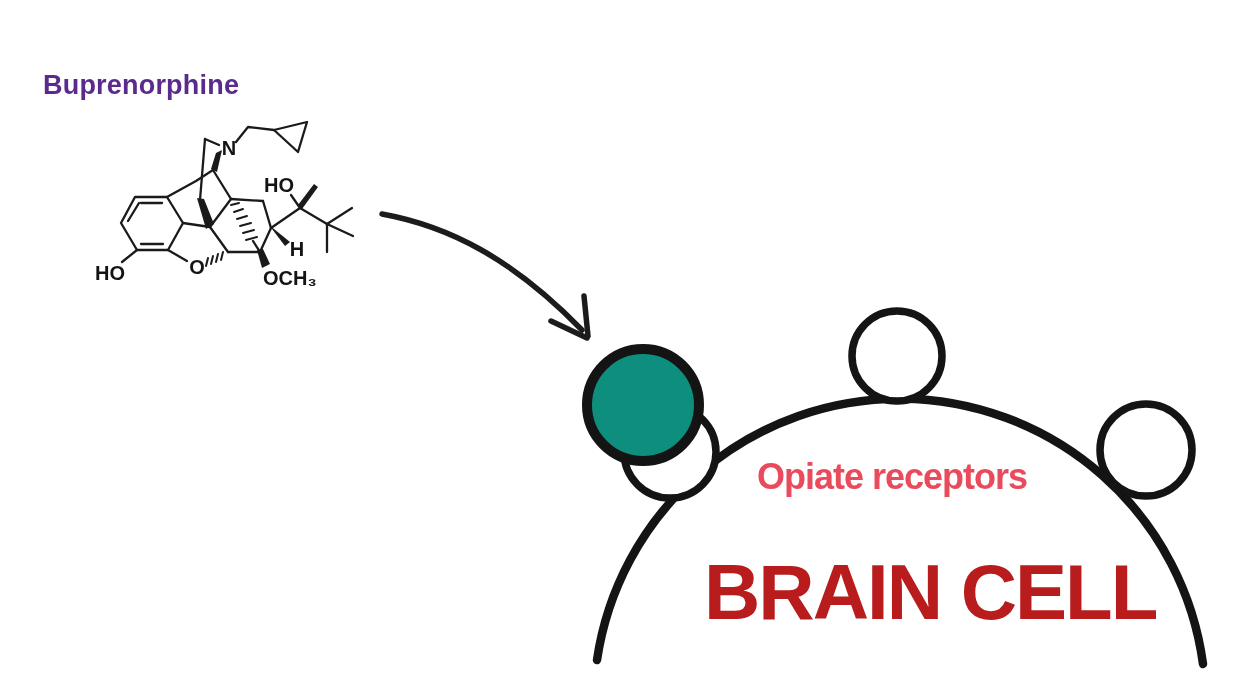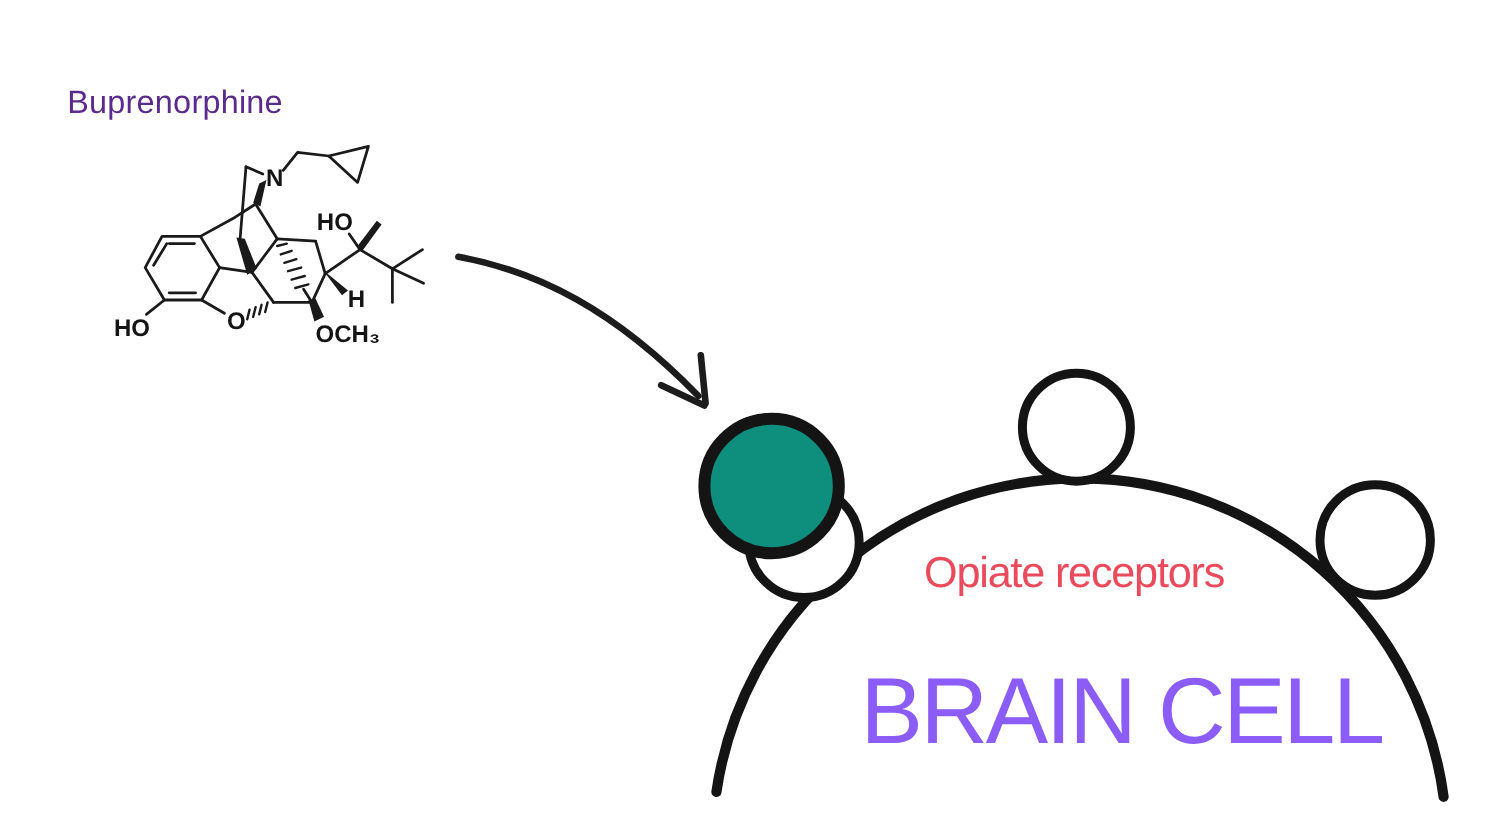--- a/index.html
+++ b/index.html
@@ -4,21 +4,21 @@
 <style>
   html,body{margin:0;padding:0;background:#ffffff;}
   .stage{
     position:relative;
     width:1238px;height:692px;
     background:#ffffff;
     overflow:hidden;
     font-family:"Liberation Sans","DejaVu Sans",sans-serif;
   }
   .stage svg{position:absolute;left:0;top:0;}
-  .label{position:absolute;line-height:1;white-space:nowrap;font-weight:normal;margin-left:13px;}
+  .label{position:absolute;line-height:1;white-space:nowrap;font-weight:bold;}
   .title-label{left:43px;top:72px;font-size:27px;letter-spacing:0.2px;}
   .receptors-label{left:757px;top:459px;font-size:36px;letter-spacing:-1px;}
   .cell-label{left:704px;top:553px;font-size:78px;letter-spacing:-2px;}
   .atom{font-family:"Liberation Sans","DejaVu Sans",sans-serif;font-weight:bold;font-size:20px;fill:#141414;}
   .bond{stroke:#1a1a1a;stroke-width:2.3;fill:none;stroke-linecap:round;stroke-linejoin:round;}
   .hash{stroke:#1a1a1a;stroke-width:2;fill:none;stroke-linecap:round;}
   .wedge{fill:#1a1a1a;stroke:none;}
   .membrane{stroke:#141414;stroke-width:8.5;fill:none;stroke-linecap:round;}
   .receptor{fill:#ffffff;stroke:#141414;stroke-width:7.5;}
   .ligand{stroke:#141414;stroke-width:10;}
@@ -106,15 +106,15 @@
       <text class="atom" x="197" y="274" text-anchor="middle">O</text>
       <text class="atom" x="263" y="285" text-anchor="start">OCH₃</text>
       <text class="atom" x="297" y="256" text-anchor="middle">H</text>
     </g>
   </svg>
 
   <div class="label title-label" style="color: rgb(90, 43, 140);">Buprenorphine</div>
 
   <div class="label receptors-label" style="color: rgb(233, 75, 92); text-align: center;">Opiate receptors</div>
 
-  <div class="label cell-label" style="color: #8b5cf6;">BRAIN CELL</div>
+  <div class="label cell-label" style="color: #b91c1c;">BRAIN CELL</div>
 
 </div>
 
 </body></html>

